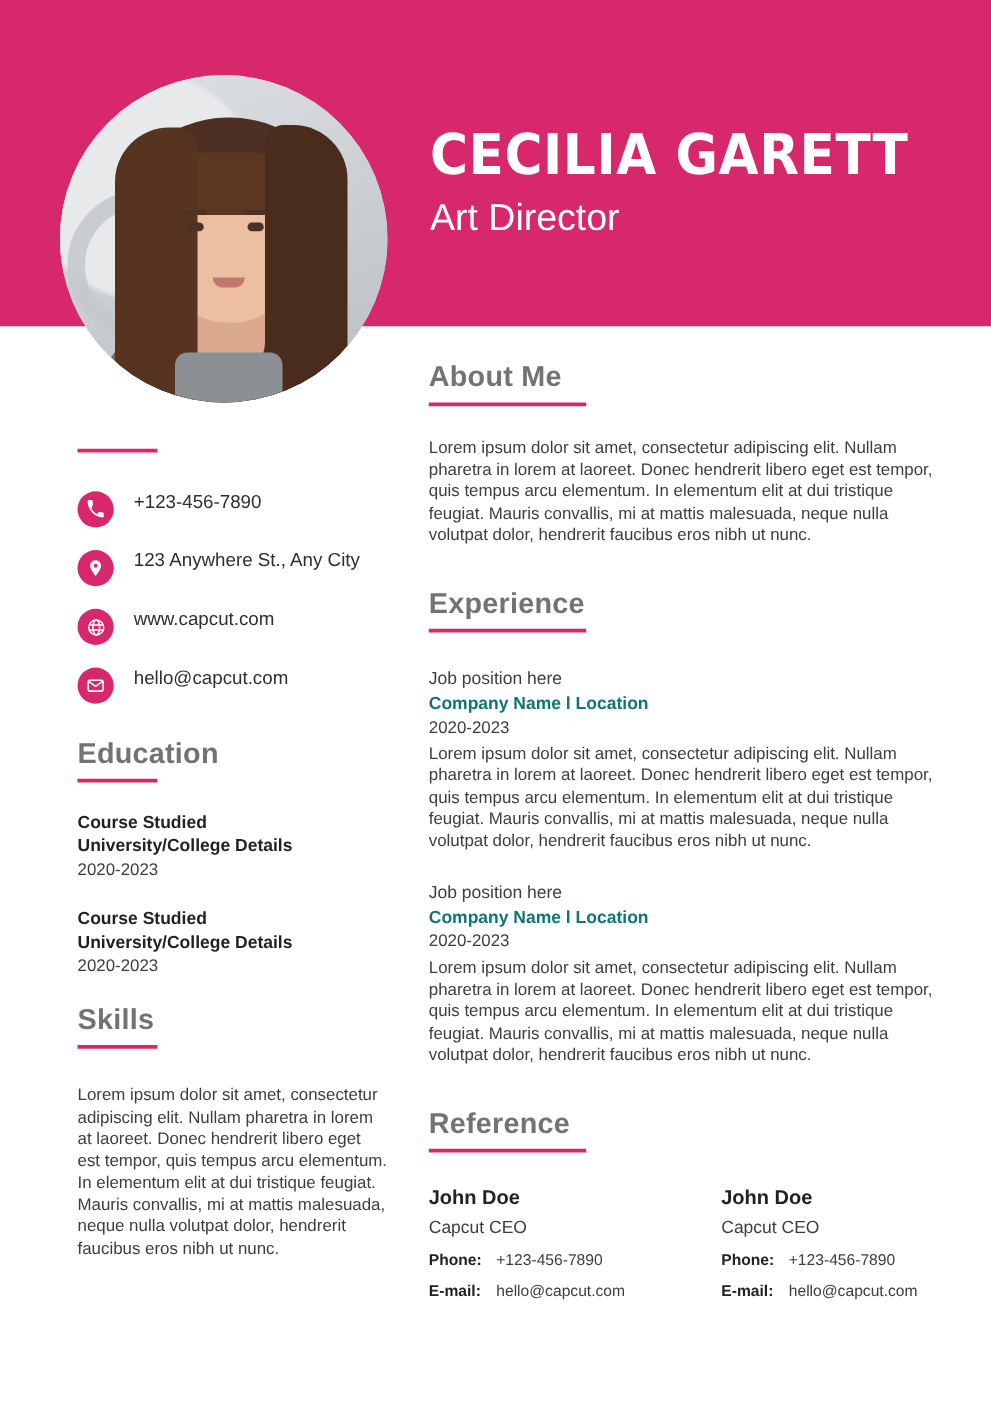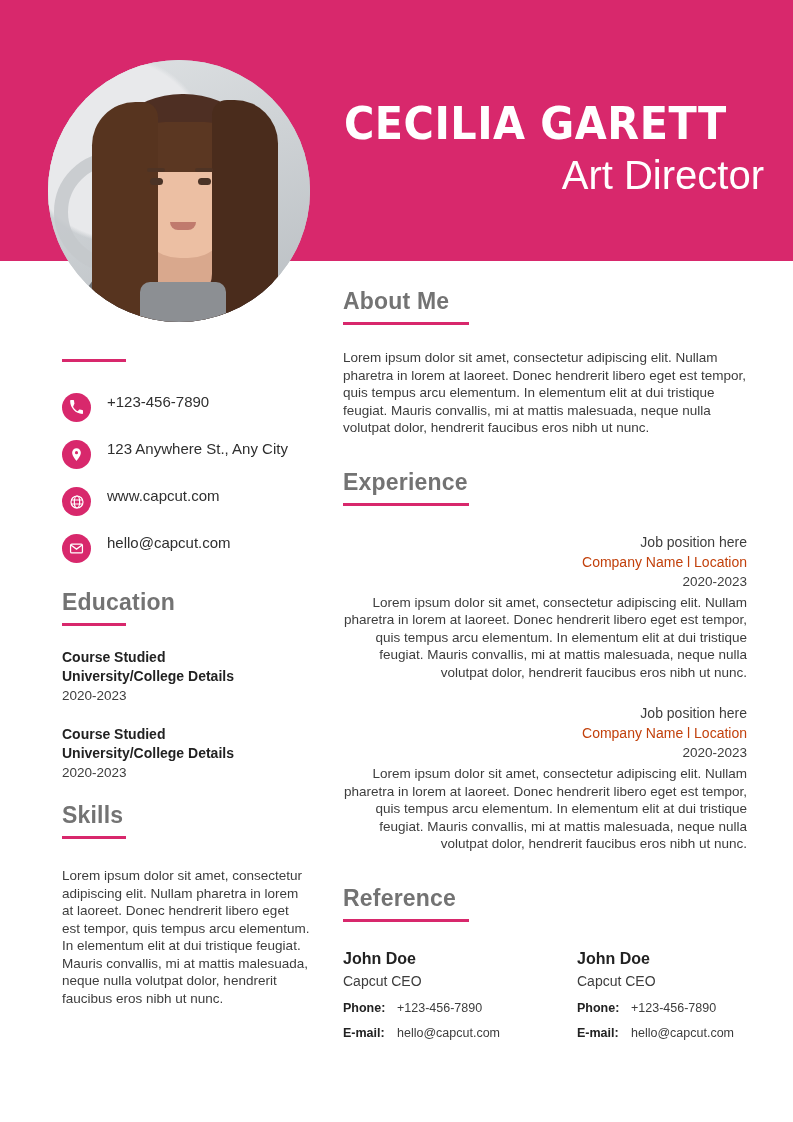--- a/index.html
+++ b/index.html
@@ -44,26 +44,25 @@
     line-height: 52px;
     letter-spacing: 0.5px;
     color: #ffffff;
     text-transform: uppercase;
     transform: scaleX(0.92);
     transform-origin: left center;
     margin: 0;
   }
   .role {
     font-family: "Liberation Sans", sans-serif;
-    font-size: 40px;
+    font-size: 30px;
     line-height: 38px;
     color: #ffffff;
     margin: 6px 0 0 0;
     font-weight: normal;
-    text-align: right;
   }
 
   
   .photo-wrap {
     position: absolute;
     left: 48px;
     top: 60px;
     width: 262px;
     height: 262px;
     border-radius: 50%;
@@ -274,30 +273,30 @@
 
   
   .r-sec { margin-bottom: 32px; }
   .about-body {
     margin-top: 24px;
     font-size: 13.5px;
     line-height: 17.5px;
     color: #3d3d3d;
   }
   .exp-list { margin-top: 26px; }
-  .exp-item { margin-bottom: 22px; text-align: right; }
+  .exp-item { margin-bottom: 22px; }
   .exp-pos {
     font-size: 14px;
     color: #3d3d3d;
     line-height: 20px;
   }
   .exp-company {
     font-size: 14px;
-    font-weight: normal;
-    color: #c2410c;
+    font-weight: bold;
+    color: #0f766e;
     line-height: 20px;
   }
   .exp-years {
     font-size: 13.5px;
     color: #3d3d3d;
     line-height: 20px;
   }
   .exp-desc {
     margin-top: 2px;
     font-size: 13.5px;

